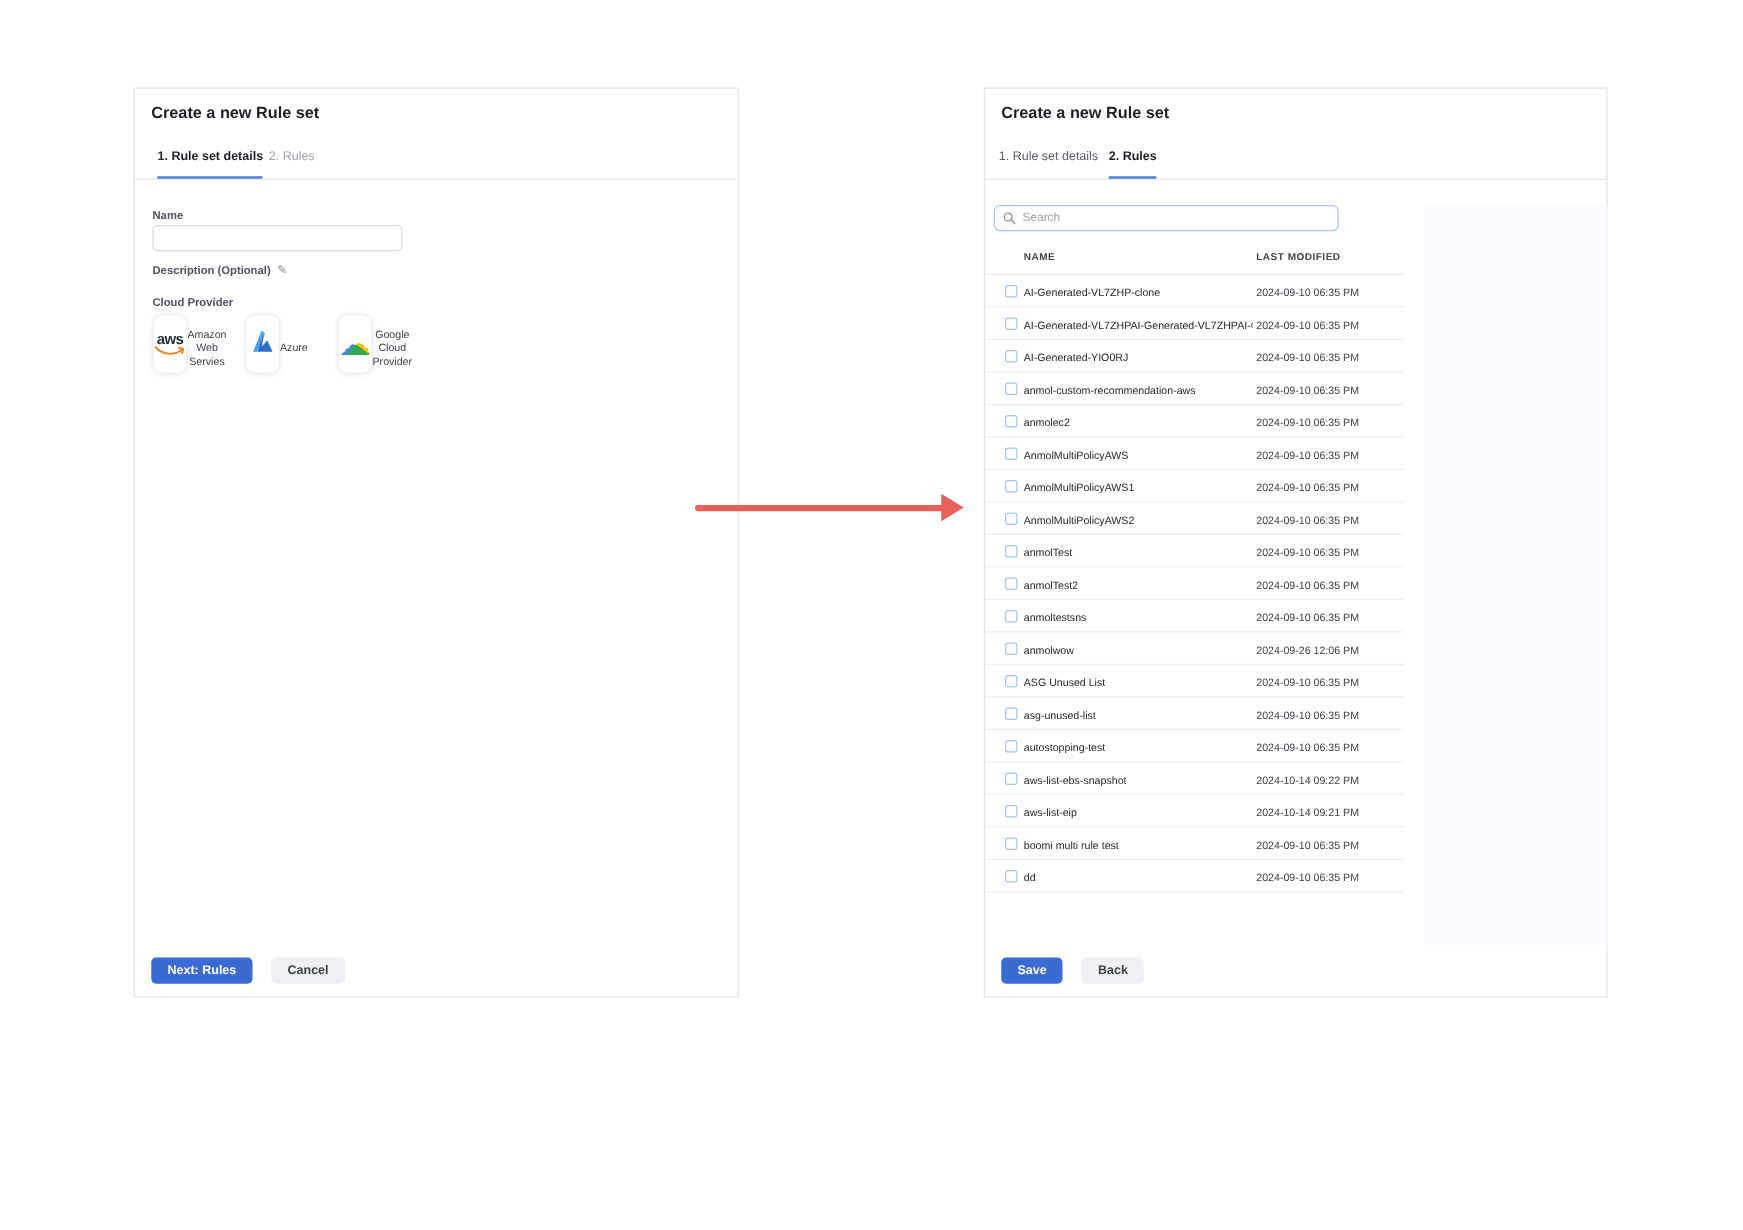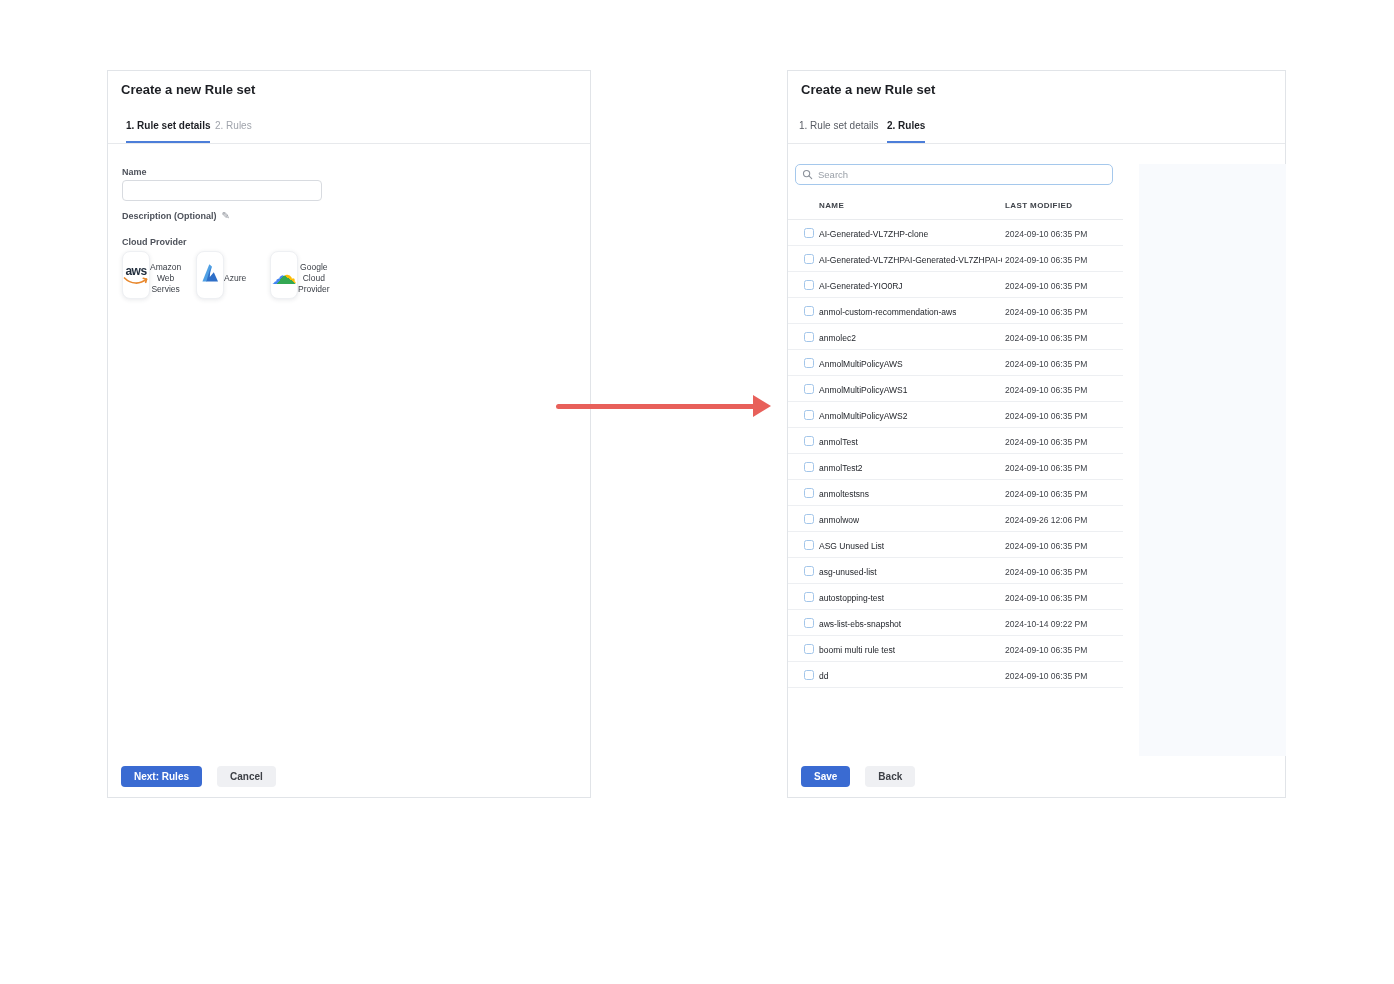--- a/index.html
+++ b/index.html
@@ -39,21 +39,21 @@
   .aws-mark { display:flex; flex-direction:column; align-items:center; }
   .aws-word { font-size:12px; font-weight:bold; color:#232f3e; letter-spacing:-0.5px; line-height:10px; }
   .gcp-glyph { font-size:26px; line-height:26px; background:conic-gradient(from -40deg,#ea4335 0 22%,#fbbc05 22% 46%,#34a853 46% 72%,#4285f4 72% 100%); -webkit-background-clip:text; background-clip:text; color:transparent; }
 
   .footer-btns { position:absolute; top:695px; left:13px; display:flex; gap:15px; }
   .btn { border:none; border-radius:4px; font-size:10px; font-weight:bold; height:21px; padding:0 13px; cursor:pointer; font-family:"Liberation Sans", sans-serif; }
   .btn.primary { background:#3a6bd2; color:#ffffff; }
   .btn.ghost { background:#eff0f3; color:#3d4046; font-weight:bold; }
 
   
-  .search-wrap { position:absolute; top:93px; left:7px; width:318px; height:21px; border:1.5px solid #a5c8ec; border-radius:5px; background:#fff; display:flex; align-items:center; padding:0 6px; }
+  .search-wrap { position:absolute; top:93px; left:7px; width:276px; height:21px; border:1.5px solid #a5c8ec; border-radius:5px; background:#fff; display:flex; align-items:center; padding:0 6px; }
   .search-wrap input { border:none; outline:none; flex:1; font-size:9.5px; margin-left:5px; color:#1d1f24; font-family:"Liberation Sans", sans-serif; }
   .search-wrap input::placeholder { color:#9aa0a8; }
 
   .thead { position:absolute; top:126px; left:0; width:335px; height:22px; }
   .th { position:absolute; font-size:8px; font-weight:bold; letter-spacing:.4px; color:#3f434a; top:4px; }
   .th.c1 { left:31px; }
   .th.c2 { left:217px; }
 
   .table-rows { position:absolute; top:148px; left:0; width:335px; height:540px; overflow:hidden; border-top:1px solid #e9ebee; }
   .trow { position:relative; height:26px; border-bottom:1px solid #edeff2; cursor:pointer; }
@@ -254,20 +254,25 @@
           <span class="tdate">2024-09-10 06:35 PM</span>
         </div>
 
 
         <div class="trow">
           <span class="cb"></span>
           <span class="tname">aws-list-ebs-snapshot</span>
           <span class="tdate">2024-10-14 09:22 PM</span>
         </div>
 
+        <div class="trow">
+          <span class="cb"></span>
+          <span class="tname">aws-list-eip</span>
+          <span class="tdate">2024-10-14 09:21 PM</span>
+        </div>
 
         <div class="trow">
           <span class="cb"></span>
           <span class="tname">boomi multi rule test</span>
           <span class="tdate">2024-09-10 06:35 PM</span>
         </div>
 
         <div class="trow">
           <span class="cb"></span>
           <span class="tname">dd</span>

